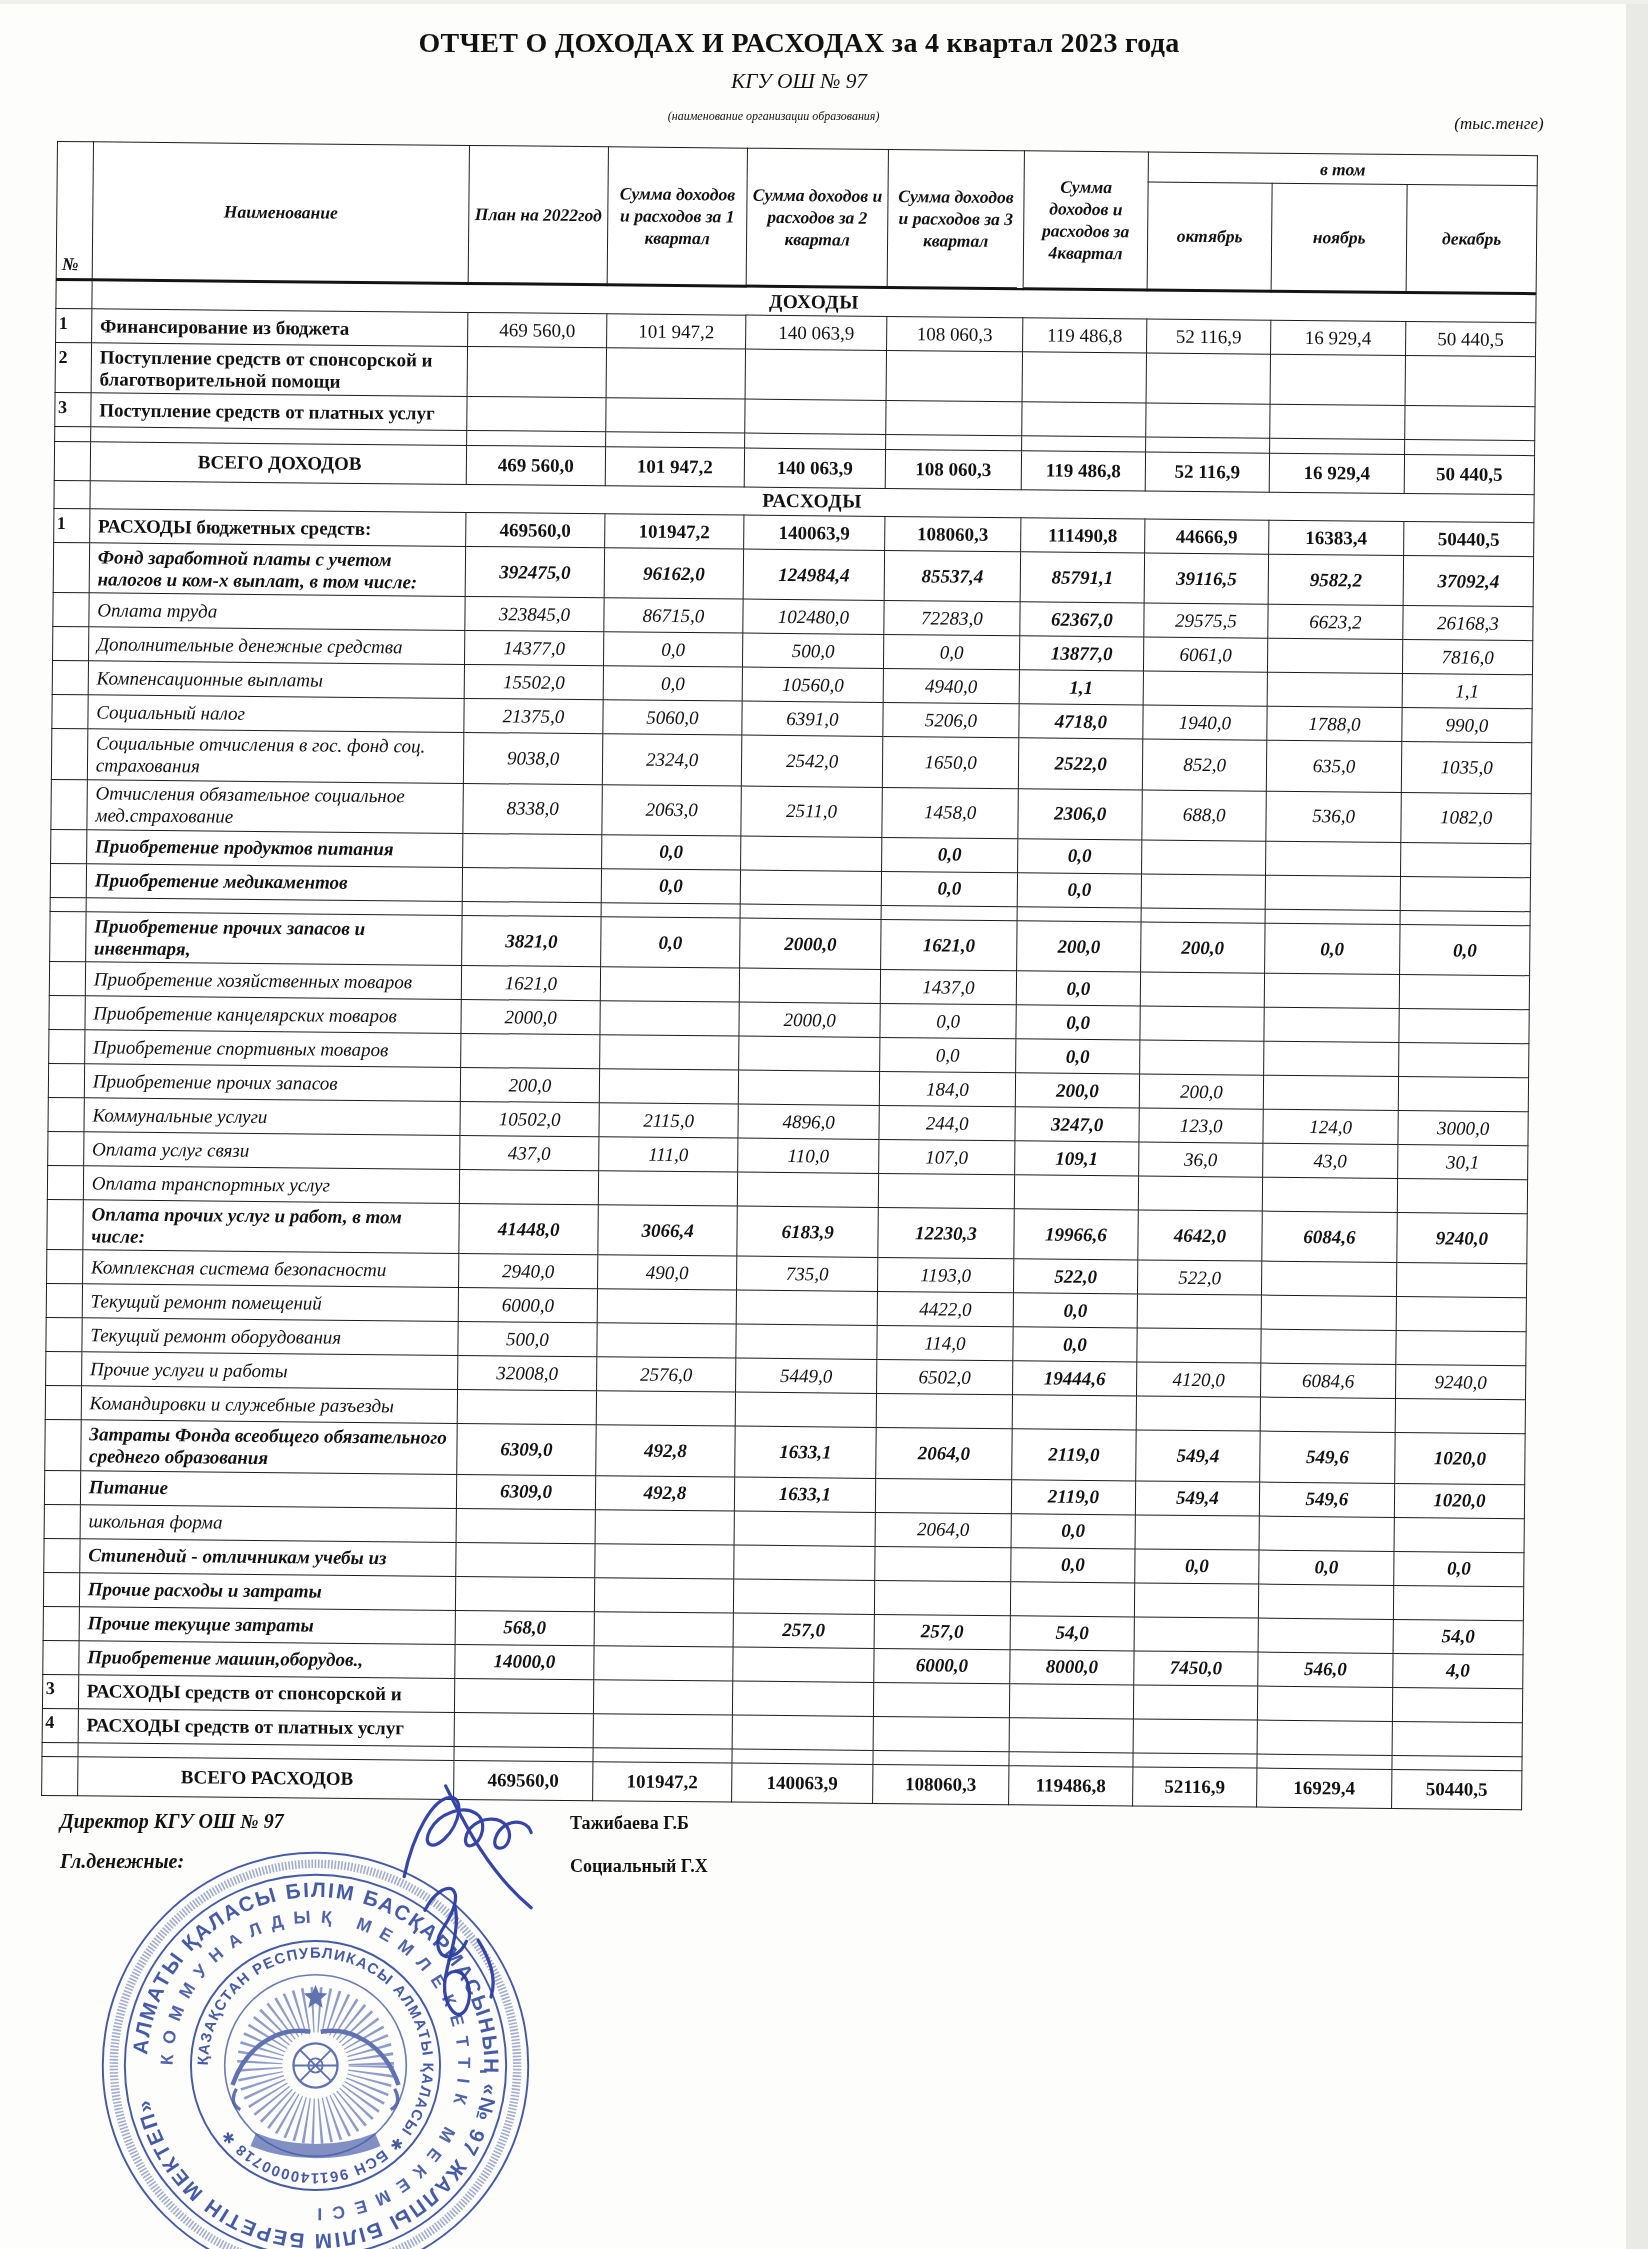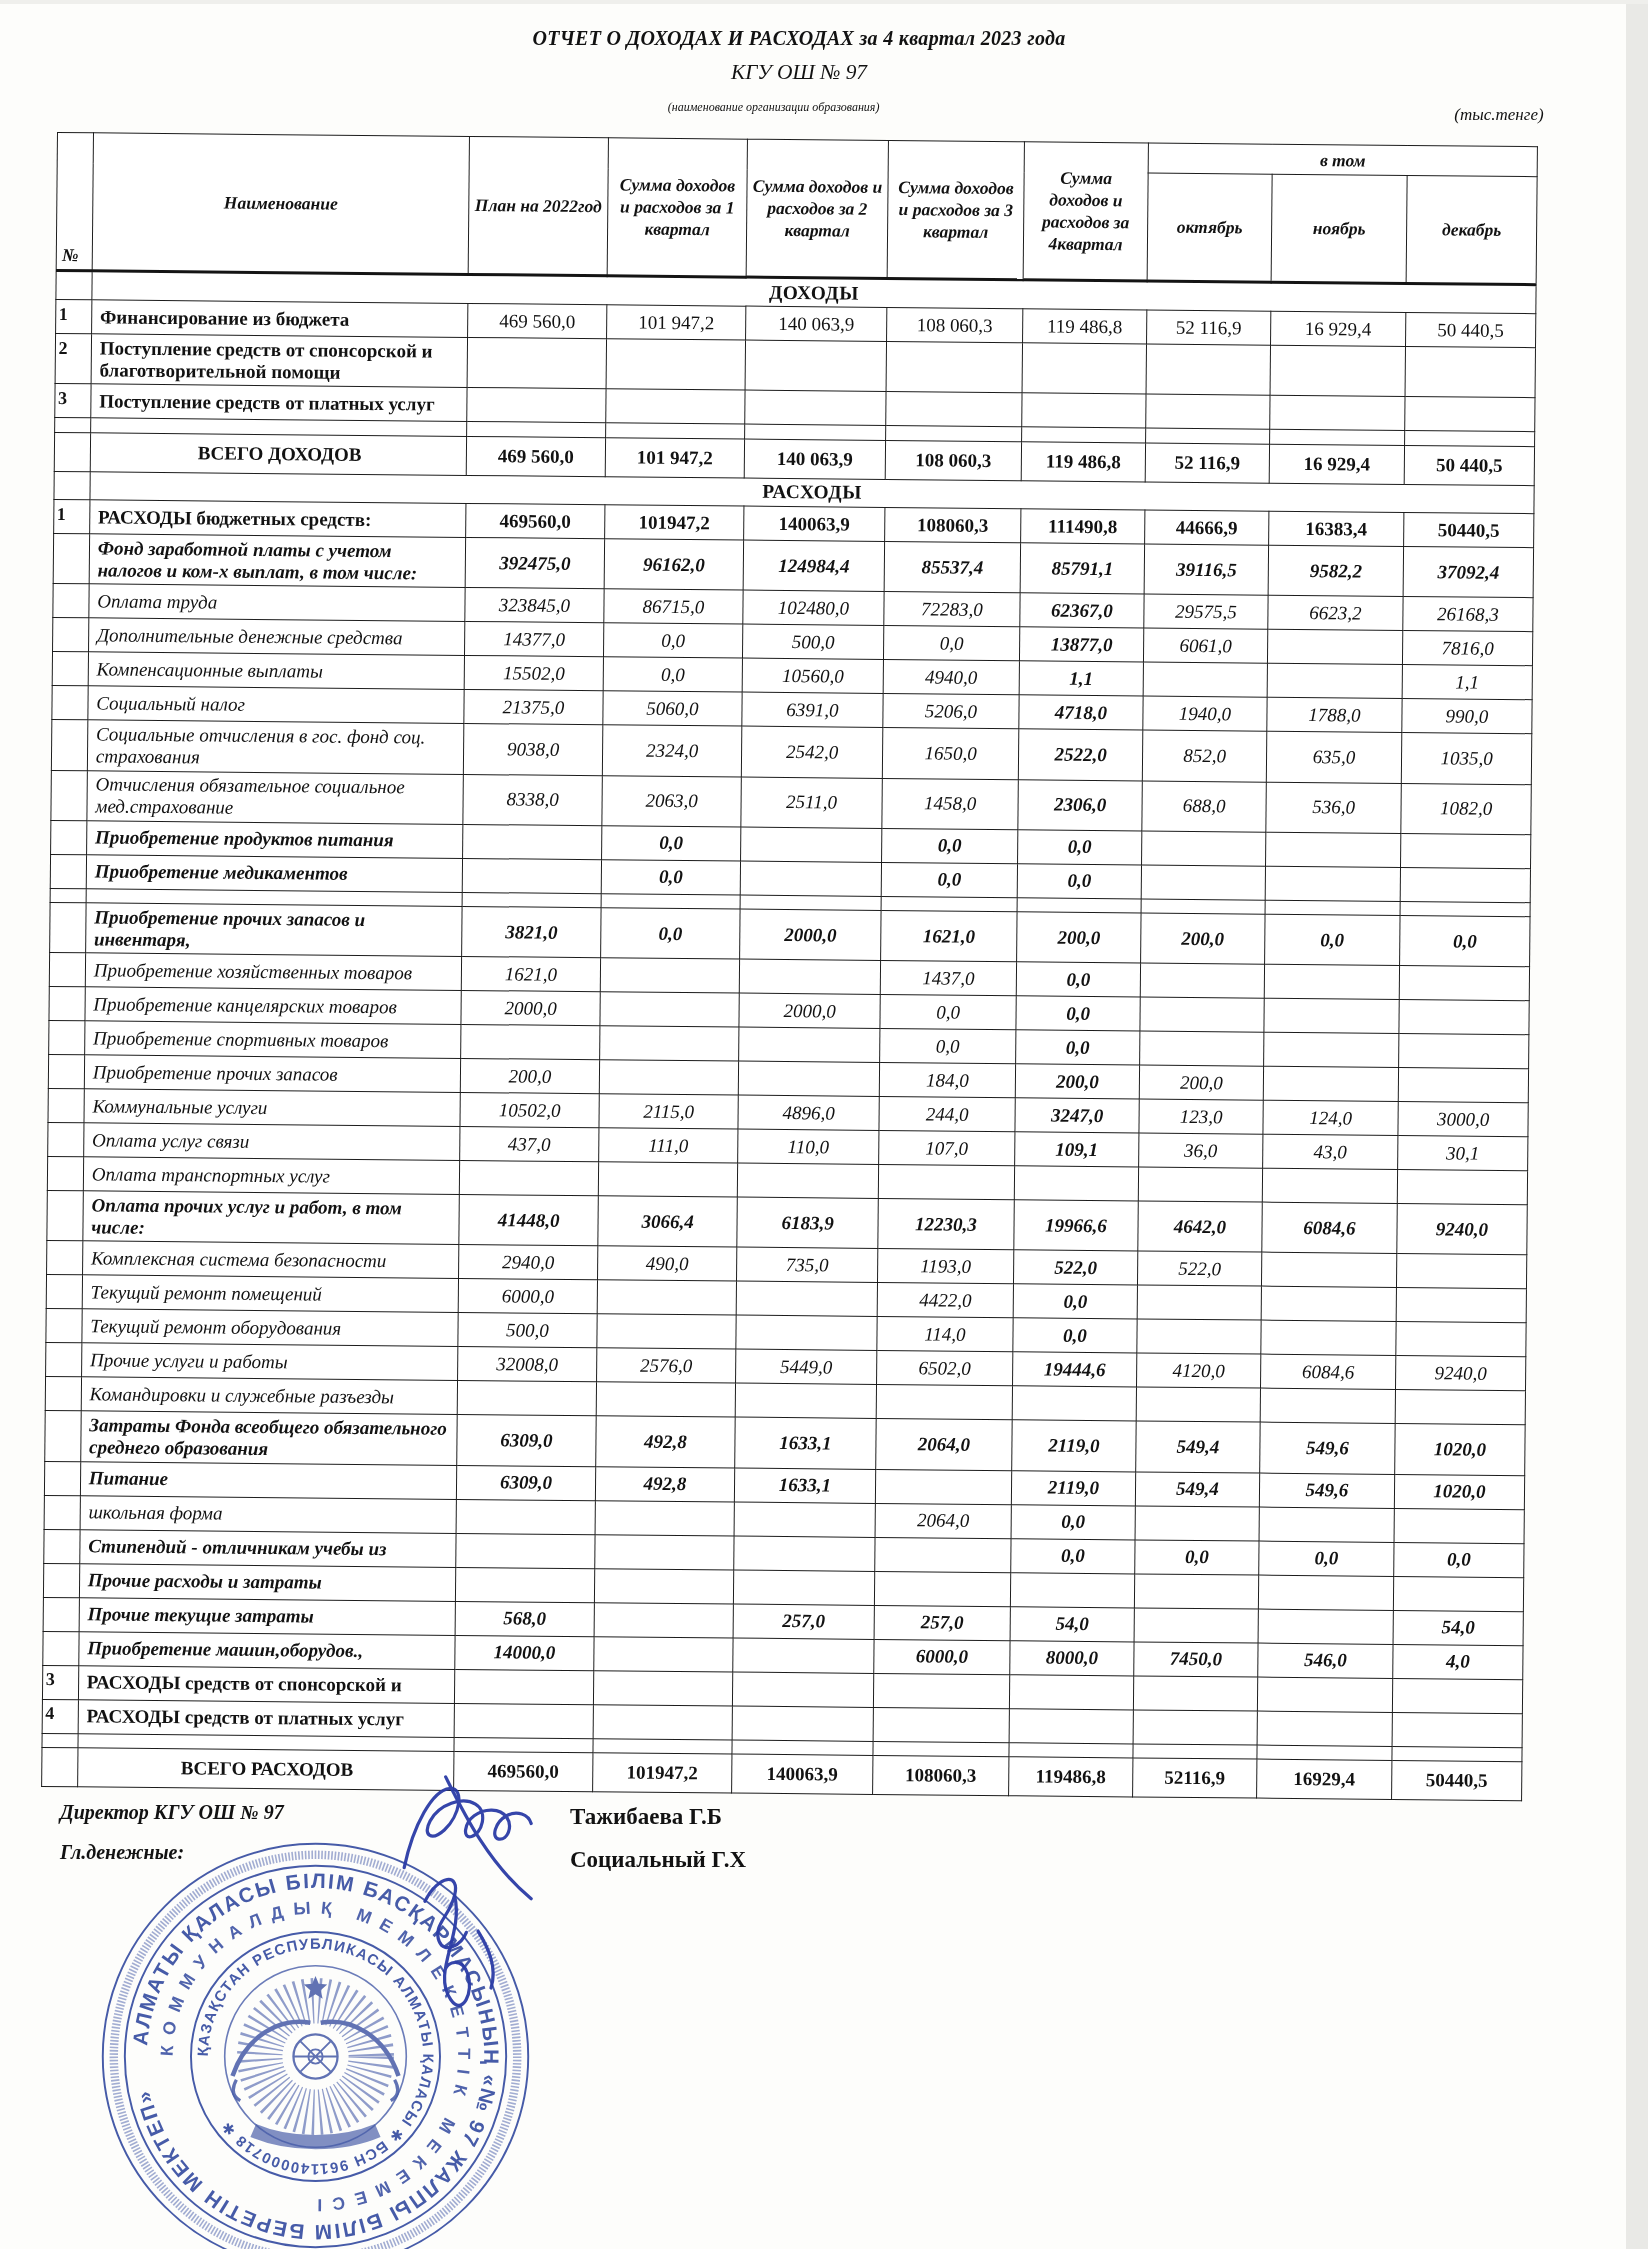--- a/index.html
+++ b/index.html
@@ -3,21 +3,21 @@
 <meta charset="utf-8">
 <style>
   html,body{margin:0;padding:0;width:1649px;height:2250px;overflow:hidden;background:#ffffff;}
   .page{position:relative;width:1649px;height:2250px;background:#fdfdfb;
         font-family:"Liberation Serif","DejaVu Serif",serif;color:#121212;}
   .scan-edge{position:absolute;right:0;top:0;width:23px;height:100%;background:#e9e9e6;}
   .scan-edge-top{position:absolute;left:0;top:0;width:100%;height:3.9px;background:#efefec;}
 
   
   .doc-head{position:relative;padding-top:27px;margin-left:57px;width:1484px;text-align:center;}
-  .t1{font-size:20px;font-weight:bold;font-style:italic;letter-spacing:0.3px;}
+  .t1{font-size:28px;font-weight:bold;letter-spacing:0.3px;}
   .t2{font-size:21.4px;font-weight:normal;font-style:italic;margin-top:10.4px;}
   .t3row{position:relative;margin-top:14.3px;height:26px;}
   .t3{font-size:12px;font-style:italic;position:absolute;left:50%;transform:translateX(-62%);}
   .units{font-size:17px;font-style:italic;position:absolute;right:-2.6px;top:5.2px;}
 
   
   .sheet{margin:6.5px 0 0 57px;width:1480px;transform:rotate(.55deg);transform-origin:0 0;}
   table{border-collapse:collapse;table-layout:fixed;width:1480px;background:#fff;}
   th,td{border-left:1.3px solid #1f1f1f;border-right:1.3px solid #1f1f1f;
         border-top:1.9px solid #1c1c1c;border-bottom:1.9px solid #1c1c1c;
@@ -43,21 +43,21 @@
   tr.r-i .c4,tr.r-bi .c4{font-weight:bold;}
   tr.r-t td{height:39px;}
   tr.r-t .label{text-align:center;font-weight:bold;}
   tr.r-t .val{font-weight:bold;font-style:normal;}
 
   
   .sign-block{position:relative;margin-left:57px;width:1484px;height:687px;}
   .sig-label-1,.sig-label-2{position:absolute;left:3px;font-size:20px;font-weight:bold;font-style:italic;}
   .sig-label-1{top:14.3px;}
   .sig-label-2{top:54px;}
-  .sig-name-1,.sig-name-2{position:absolute;left:513px;font-size:23px;font-weight:bold;}
+  .sig-name-1,.sig-name-2{position:absolute;left:513px;font-size:18px;font-weight:bold;}
   .sig-name-1{top:17px;}
   .sig-name-2{top:60px;}
   svg.stamp{position:absolute;left:38px;top:49px;filter:blur(0.3px);opacity:.94;}
   svg.signatures{position:absolute;left:285px;top:-22px;}
 </style>
 </head>
 <body>
 
 <div class="page">
   <div class="scan-edge"></div>

